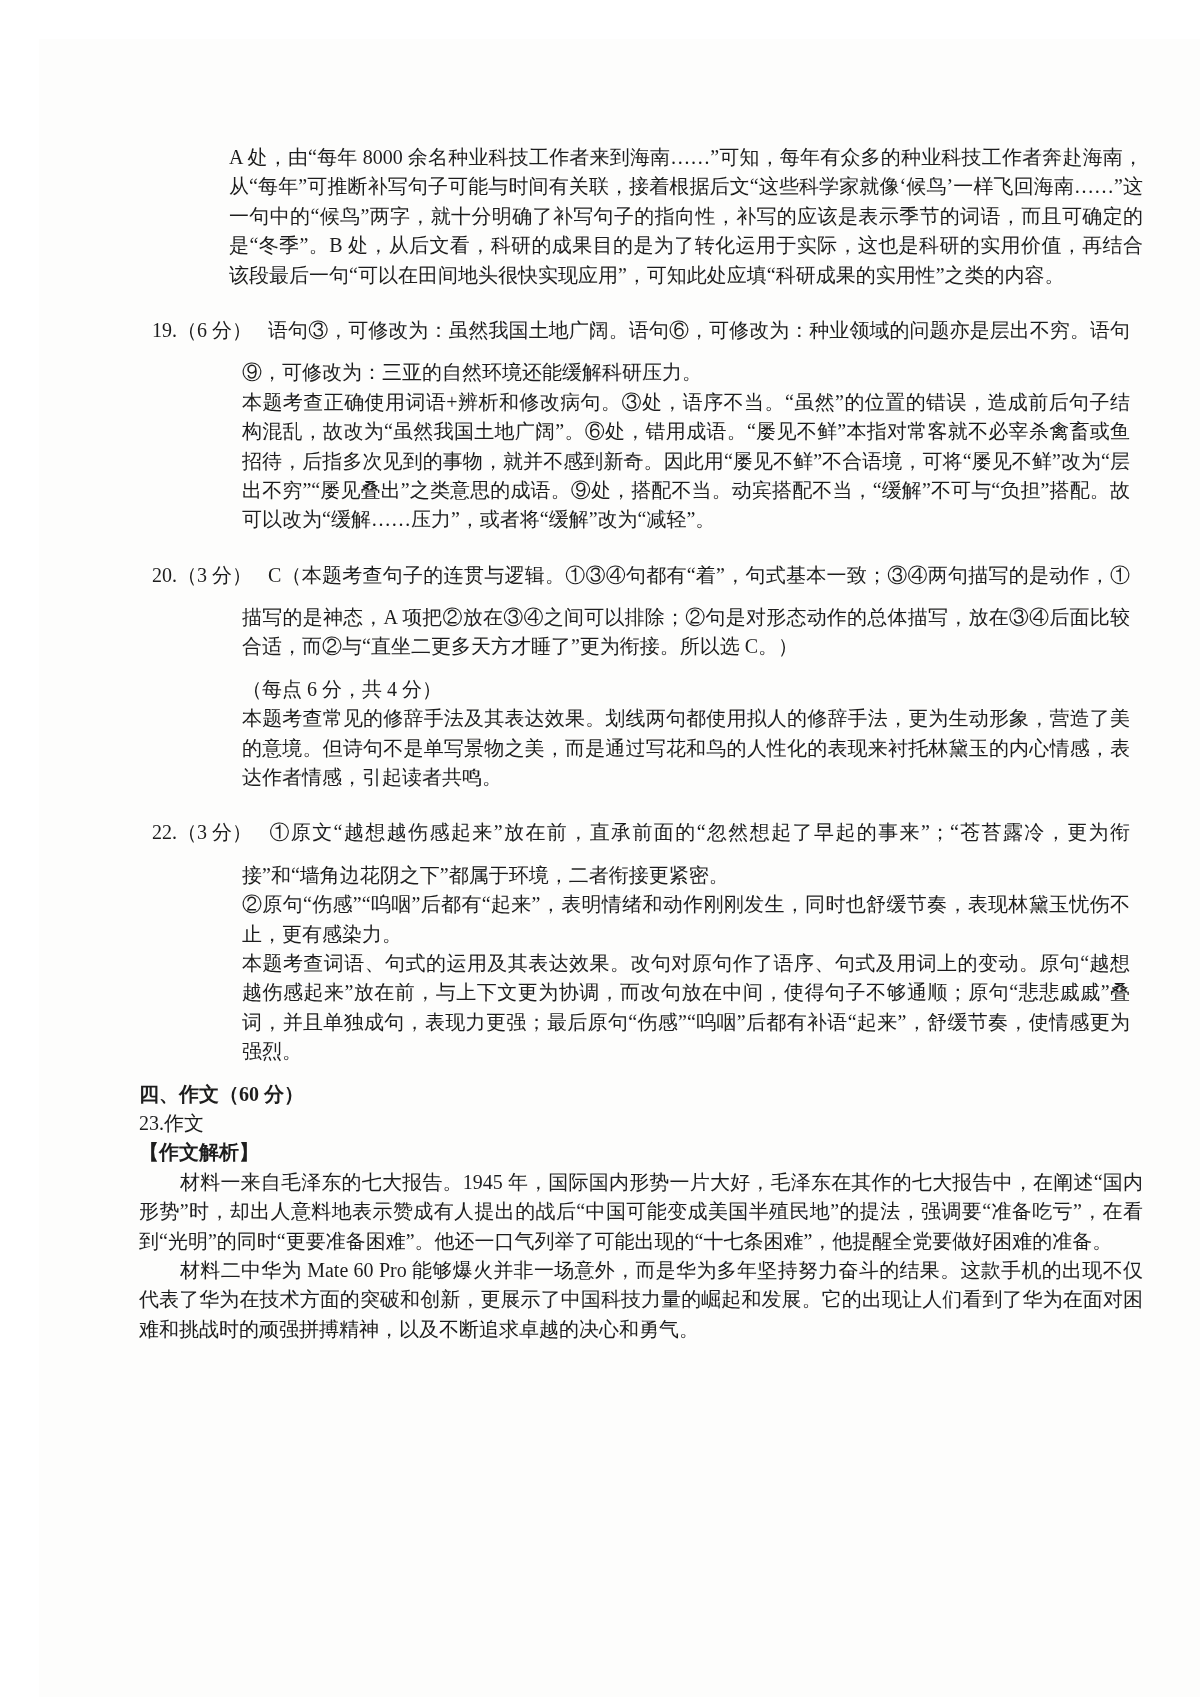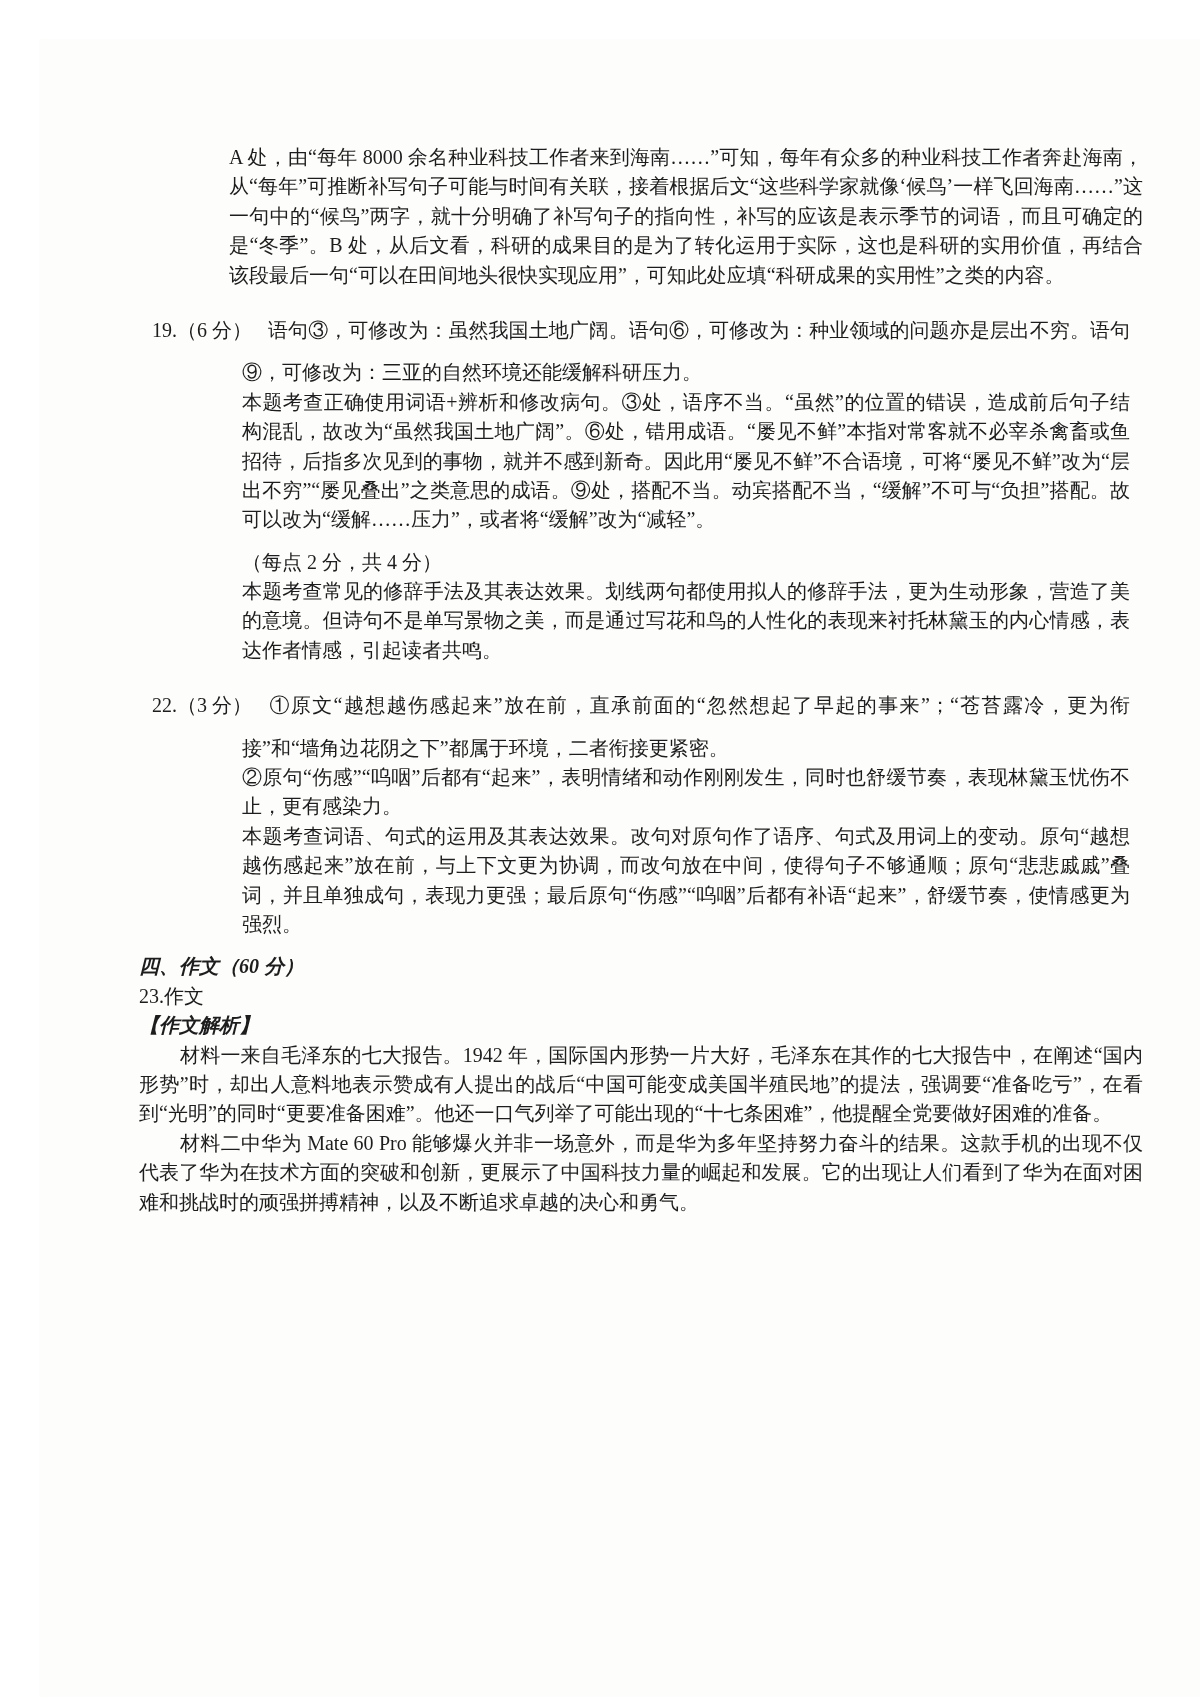--- a/index.html
+++ b/index.html
@@ -27,53 +27,56 @@
   
   .q { padding-left: 90px; }
   .qlabel {
     display: inline-block;
     width: 90px;
     margin-left: -90px;
     white-space: nowrap;
     text-align: center;
   }
 
-  .bold { font-weight: bold; font-style: italic; }
+  .bold { font-weight: bold; }
 
   
   .essay-par { text-indent: 2.05em; }
 </style>
 </head>
 <body>
 
 <div class="sheet">
 
   <p class="cont">A 处，由“每年 8000 余名种业科技工作者来到海南……”可知，每年有众多的种业科技工作者奔赴海南，从“每年”可推断补写句子可能与时间有关联，接着根据后文“这些科学家就像‘候鸟’一样飞回海南……”这一句中的“候鸟”两字，就十分明确了补写句子的指向性，补写的应该是表示季节的词语，而且可确定的是“冬季”。B 处，从后文看，科研的成果目的是为了转化运用于实际，这也是科研的实用价值，再结合该段最后一句“可以在田间地头很快实现应用”，可知此处应填“科研成果的实用性”之类的内容。</p>
 
   <div class="q">
     <p><span class="qlabel">19.（6 分）</span><span>语句③，可修改为：虽然我国土地广阔。语句⑥，可修改为：种业领域的问题亦是层出不穷。语句⑨，可修改为：三亚的自然环境还能缓解科研压力。</span></p>
     <p>本题考查正确使用词语+辨析和修改病句。③处，语序不当。“虽然”的位置的错误，造成前后句子结构混乱，故改为“虽然我国土地广阔”。⑥处，错用成语。“屡见不鲜”本指对常客就不必宰杀禽畜或鱼招待，后指多次见到的事物，就并不感到新奇。因此用“屡见不鲜”不合语境，可将“屡见不鲜”改为“层出不穷”“屡见叠出”之类意思的成语。⑨处，搭配不当。动宾搭配不当，“缓解”不可与“负担”搭配。故可以改为“缓解……压力”，或者将“缓解”改为“减轻”。</p>
   </div>
 
+  <div class="q">
+    <p><span class="qlabel">20.（3 分）</span><span>C（本题考查句子的连贯与逻辑。①③④句都有“着”，句式基本一致；③④两句描写的是动作，①描写的是神态，A 项把②放在③④之间可以排除；②句是对形态动作的总体描写，放在③④后面比较合适，而②与“直坐二更多天方才睡了”更为衔接。所以选 C。）</span></p>
+  </div>
 
   <div class="q">
-    <p>（每点 2 分，共 4 分）</p>
+    <p>（每点 6 分，共 4 分）</p>
     <p>本题考查常见的修辞手法及其表达效果。划线两句都使用拟人的修辞手法，更为生动形象，营造了美的意境。但诗句不是单写景物之美，而是通过写花和鸟的人性化的表现来衬托林黛玉的内心情感，表达作者情感，引起读者共鸣。</p>
   </div>
 
   <div class="q">
     <p><span class="qlabel">22.（3 分）</span><span>①原文“越想越伤感起来”放在前，直承前面的“忽然想起了早起的事来”；“苍苔露冷，更为衔接”和“墙角边花阴之下”都属于环境，二者衔接更紧密。</span></p>
     <p>②原句“伤感”“呜咽”后都有“起来”，表明情绪和动作刚刚发生，同时也舒缓节奏，表现林黛玉忧伤不止，更有感染力。</p>
     <p>本题考查词语、句式的运用及其表达效果。改句对原句作了语序、句式及用词上的变动。原句“越想越伤感起来”放在前，与上下文更为协调，而改句放在中间，使得句子不够通顺；原句“悲悲戚戚”叠词，并且单独成句，表现力更强；最后原句“伤感”“呜咽”后都有补语“起来”，舒缓节奏，使情感更为强烈。</p>
   </div>
 
   <p class="bold">四、作文（60 分）</p>
 
   <p>23.作文</p>
 
   <p class="bold">【作文解析】</p>
 
-  <p class="essay-par">材料一来自毛泽东的七大报告。1942 年，国际国内形势一片大好，毛泽东在其作的七大报告中，在阐述“国内形势”时，却出人意料地表示赞成有人提出的战后“中国可能变成美国半殖民地”的提法，强调要“准备吃亏”，在看到“光明”的同时“更要准备困难”。他还一口气列举了可能出现的“十七条困难”，他提醒全党要做好困难的准备。</p>
+  <p class="essay-par">材料一来自毛泽东的七大报告。1945 年，国际国内形势一片大好，毛泽东在其作的七大报告中，在阐述“国内形势”时，却出人意料地表示赞成有人提出的战后“中国可能变成美国半殖民地”的提法，强调要“准备吃亏”，在看到“光明”的同时“更要准备困难”。他还一口气列举了可能出现的“十七条困难”，他提醒全党要做好困难的准备。</p>
 
   <p class="essay-par">材料二中华为 Mate 60 Pro 能够爆火并非一场意外，而是华为多年坚持努力奋斗的结果。这款手机的出现不仅代表了华为在技术方面的突破和创新，更展示了中国科技力量的崛起和发展。它的出现让人们看到了华为在面对困难和挑战时的顽强拼搏精神，以及不断追求卓越的决心和勇气。</p>
 
 
 </div>
 
 </body></html>

